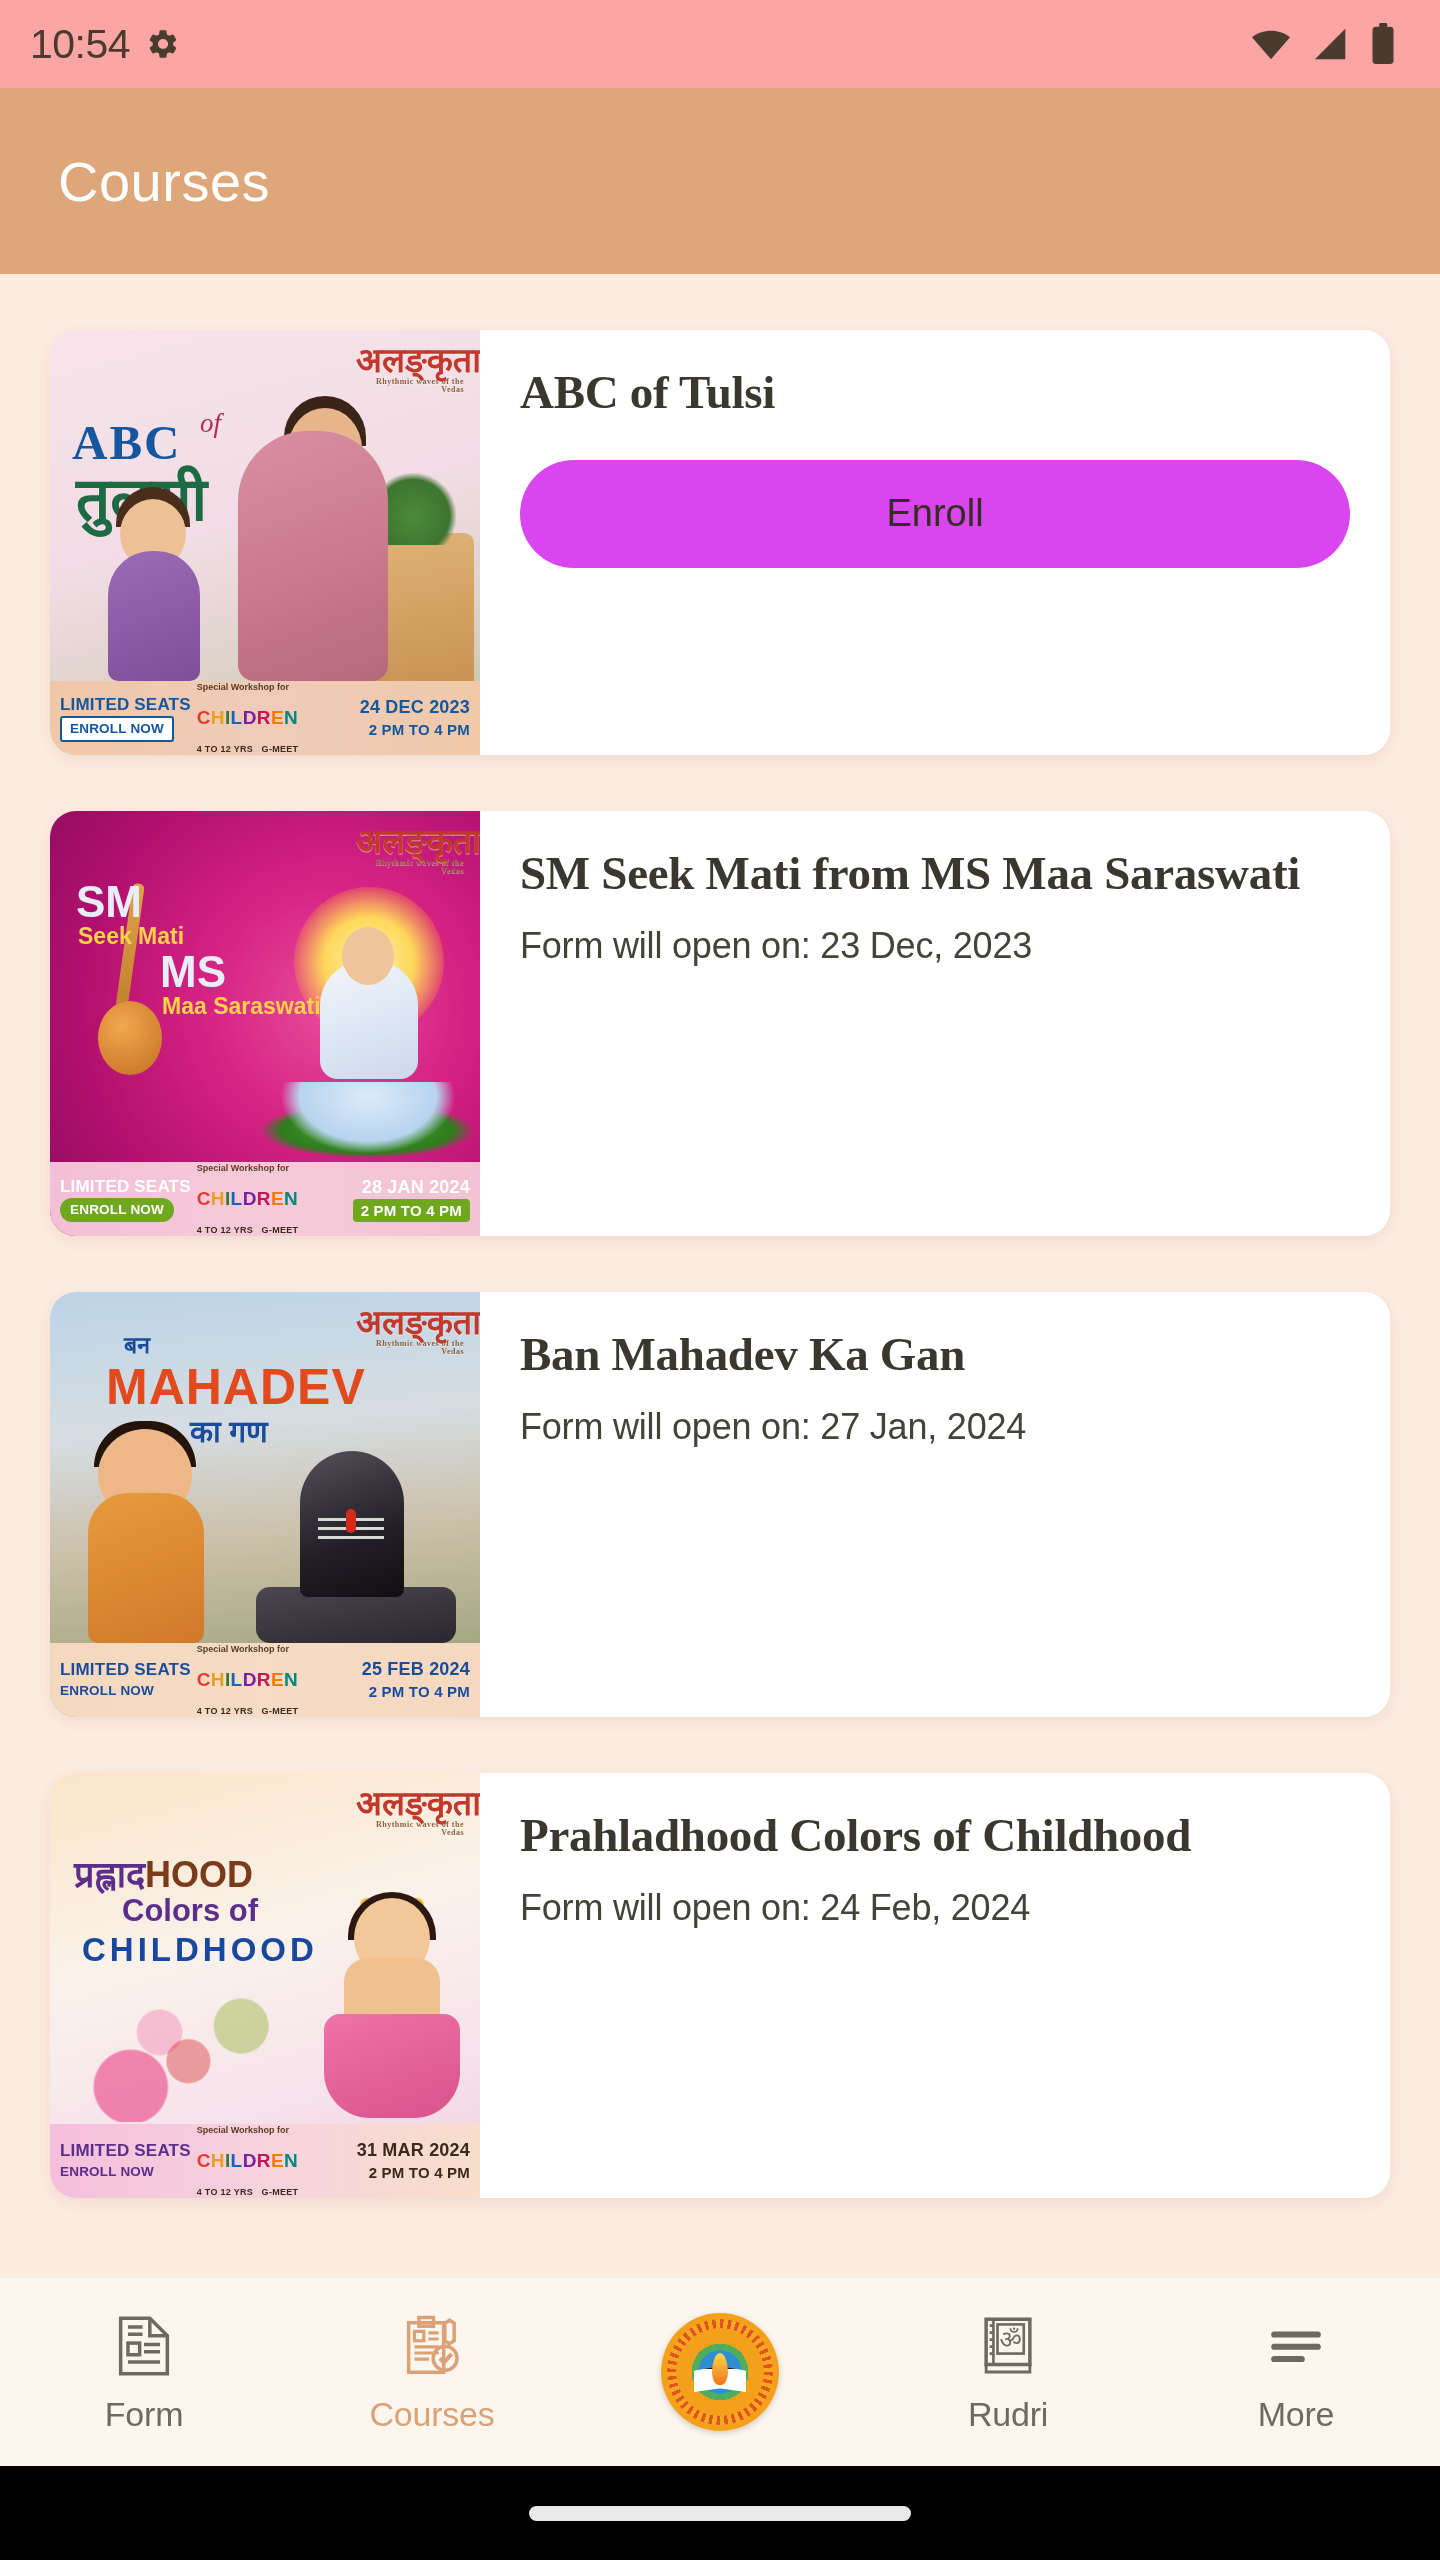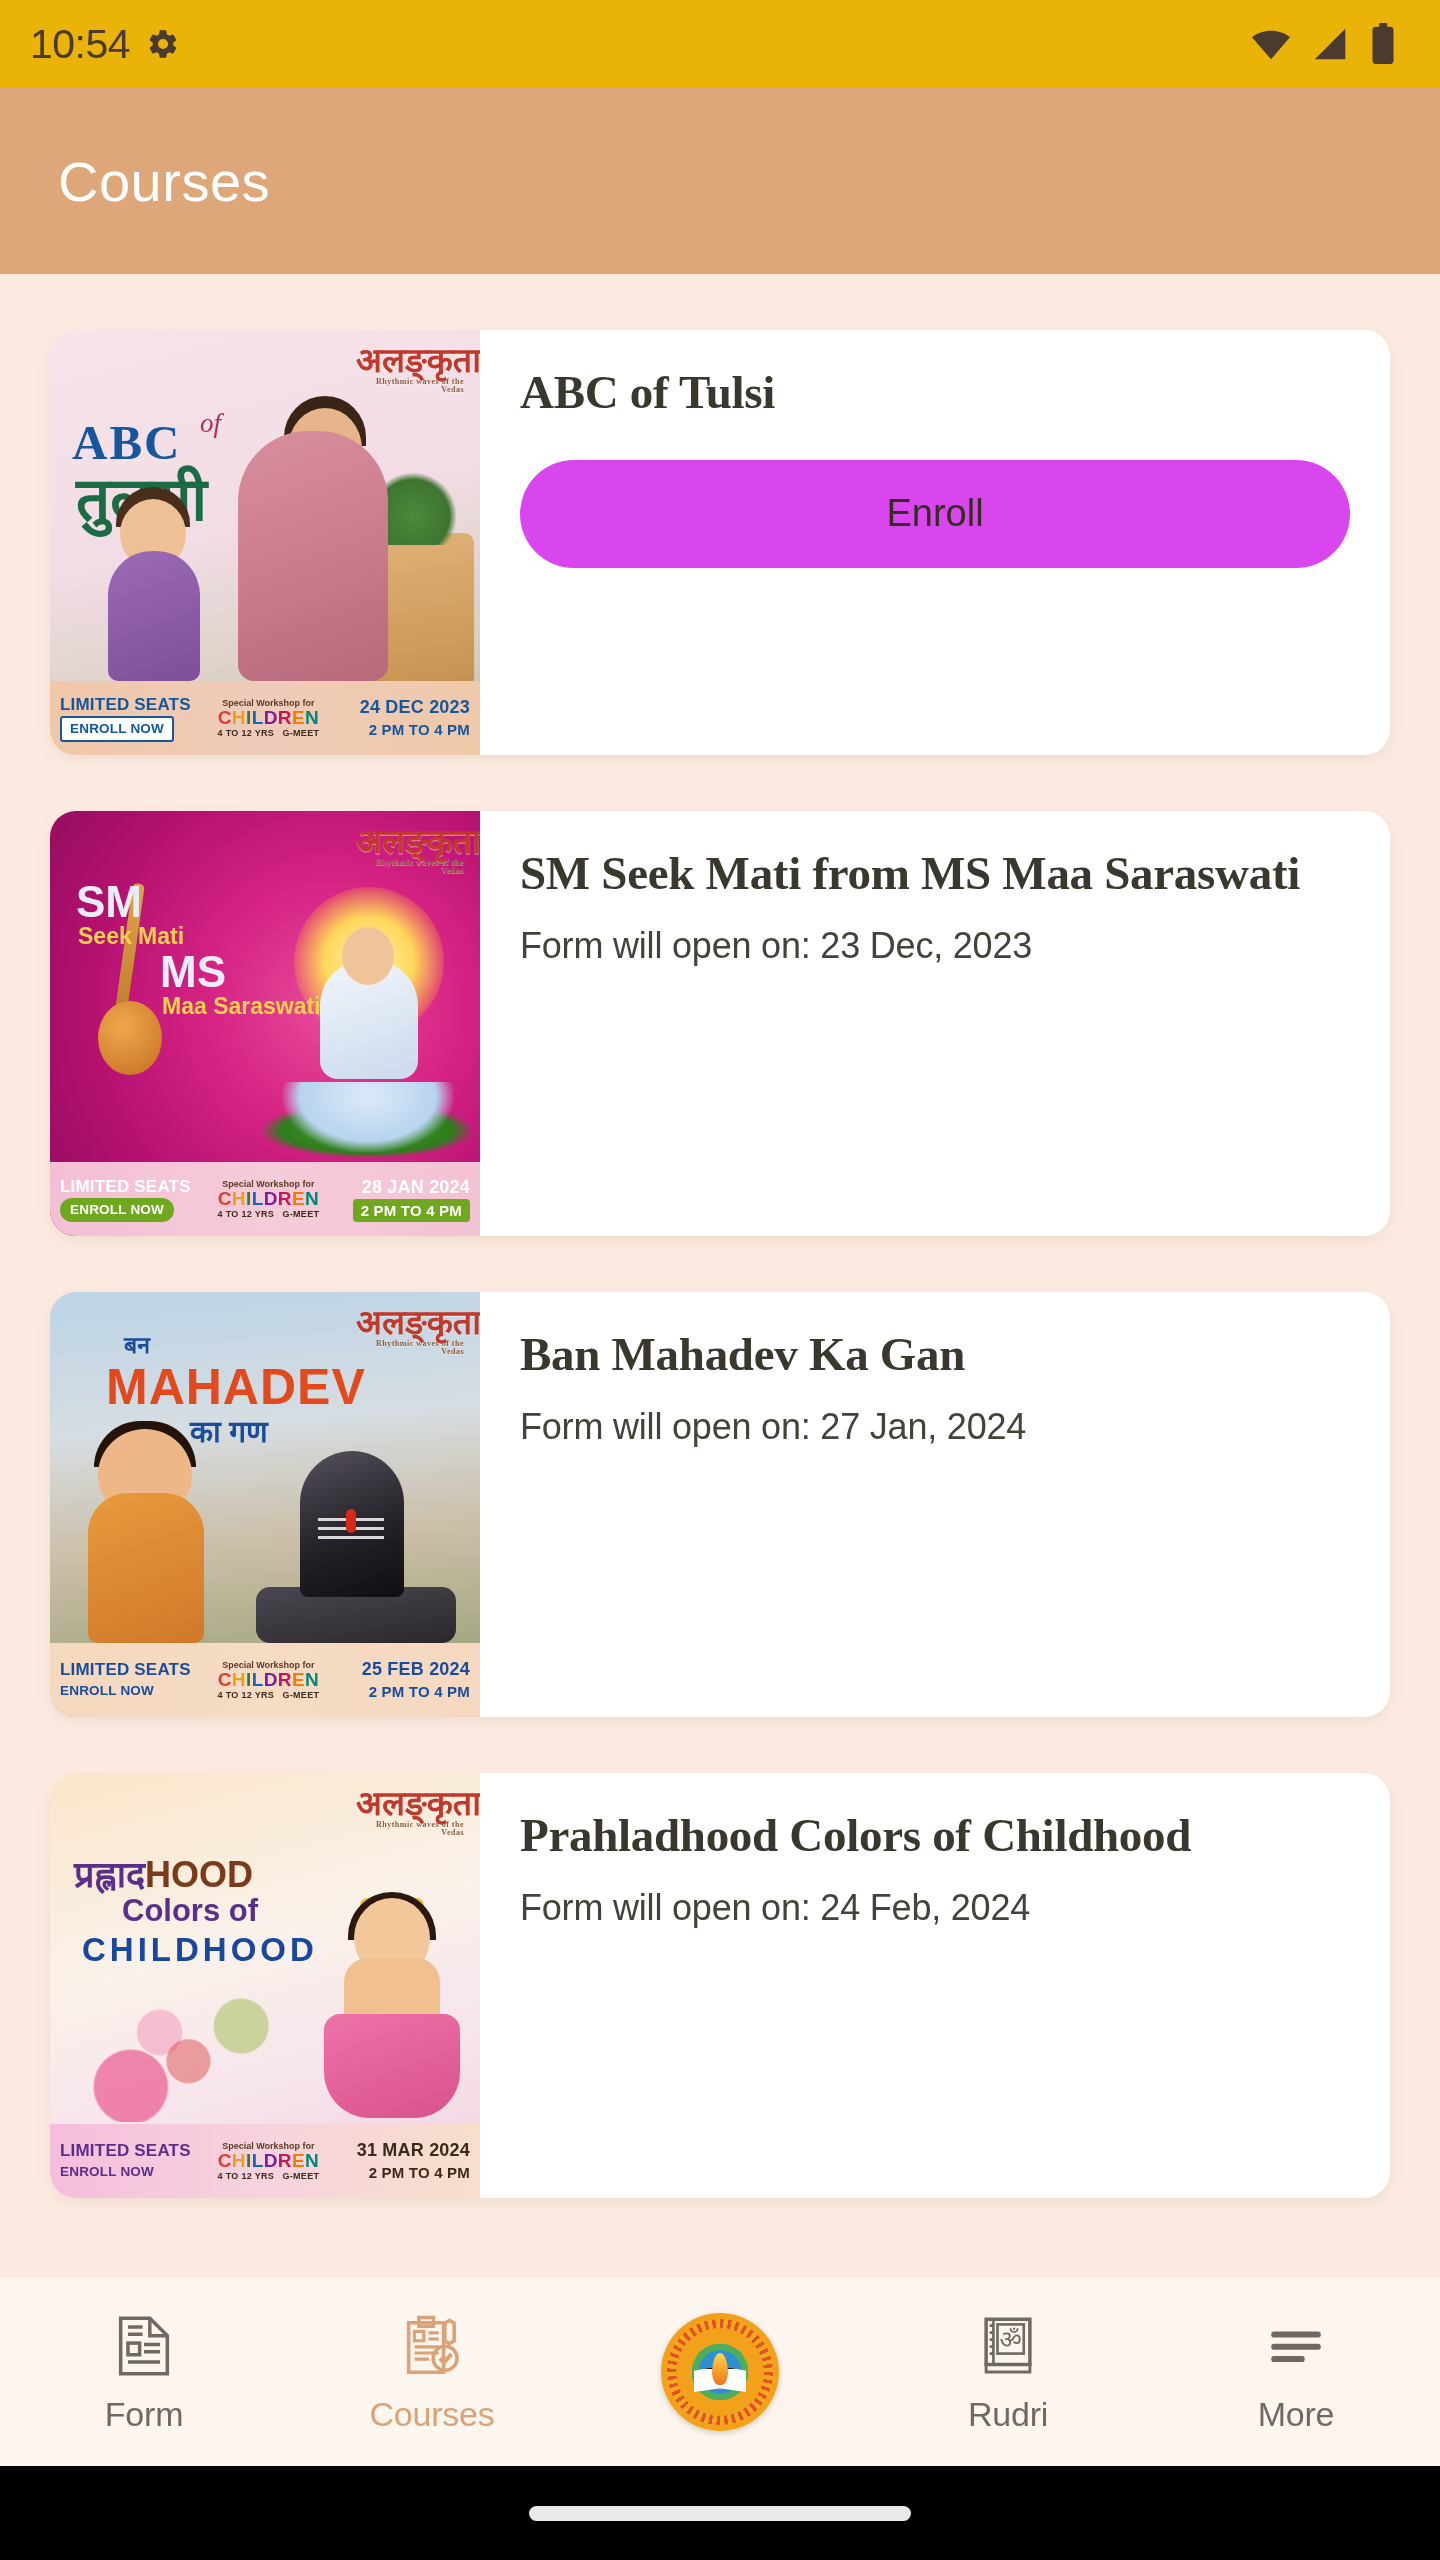--- a/index.html
+++ b/index.html
@@ -6,21 +6,21 @@
   html,body { width:1440px; height:2560px; }
   body {
     font-family:"Liberation Sans", sans-serif;
     background:#FCEBE1;
     overflow:hidden;
     position:relative;
   }
 
   
   .statusbar{
-    height:88px; background:#eab308;
+    height:88px; background:#fca5a5;
     display:flex; align-items:center;
     padding:0 44px 0 30px;
     position:relative;
     justify-content:flex-end;
   }
   .sb-left{ display:flex; align-items:center; gap:16px; }
   .sb-time{ font-size:41px; color:#4A3B2E; letter-spacing:-0.5px; }
   .sb-gear{ width:34px; height:34px; }
   .sb-right{ margin-left:auto; display:flex; align-items:center; gap:17px; }
   .ic-wifi,.ic-sig,.ic-bat{ display:block; }
@@ -69,21 +69,21 @@
     text-align:right; line-height:1;
     text-shadow:0 1px 0 rgba(255,255,255,.5);
   }
   .poster .brand small{ display:block; font-size:8px; color:#8B5E3C; letter-spacing:.5px;}
   .footstrip{
     position:absolute; left:0; right:0; bottom:0;
     height:74px; display:flex; align-items:center;
     padding:0 10px;
   }
   .fs-col{ flex:1; display:flex; flex-direction:column; justify-content:center;}
-  .fs-col.center{ align-items:center; flex:1.05; }
+  .fs-col.center{ flex:1.05;gap:16px; }
   .fs-col.right{ align-items:flex-end; flex:0.95; }
   .fs-lim{ font-size:17px; font-weight:bold; letter-spacing:.2px; line-height:1.25;}
   .fs-en{ font-size:13.5px; font-weight:bold; letter-spacing:.2px; line-height:1.5;}
   .fs-sw{ font-size:9px; font-weight:bold; color:#5A3A22; line-height:1.2;}
   .fs-ch{ font-size:19px; font-weight:bold; letter-spacing:.4px; line-height:1.05;}
   .fs-ch span:nth-child(1){color:#E23B2E;} .fs-ch span:nth-child(2){color:#E8A020;}
   .fs-ch span:nth-child(3){color:#2E7D32;} .fs-ch span:nth-child(4){color:#1565C0;}
   .fs-ch span:nth-child(5){color:#7B1FA2;} .fs-ch span:nth-child(6){color:#C2185B;}
   .fs-ch span:nth-child(7){color:#F57C00;} .fs-ch span:nth-child(8){color:#00897B;}
   .fs-age{ font-size:9px; font-weight:bold; color:#3B2A1A; letter-spacing:.3px;}

